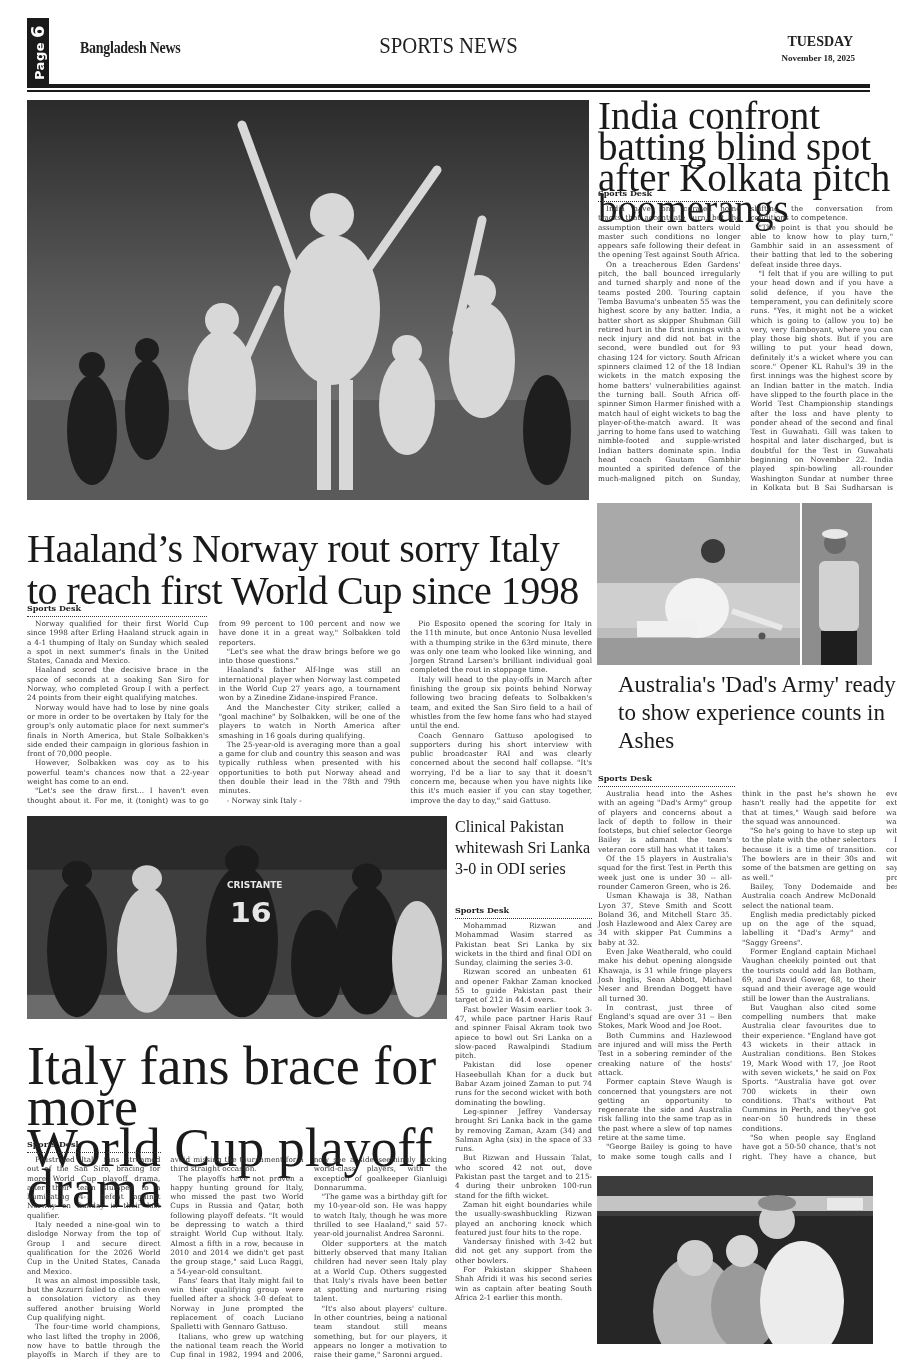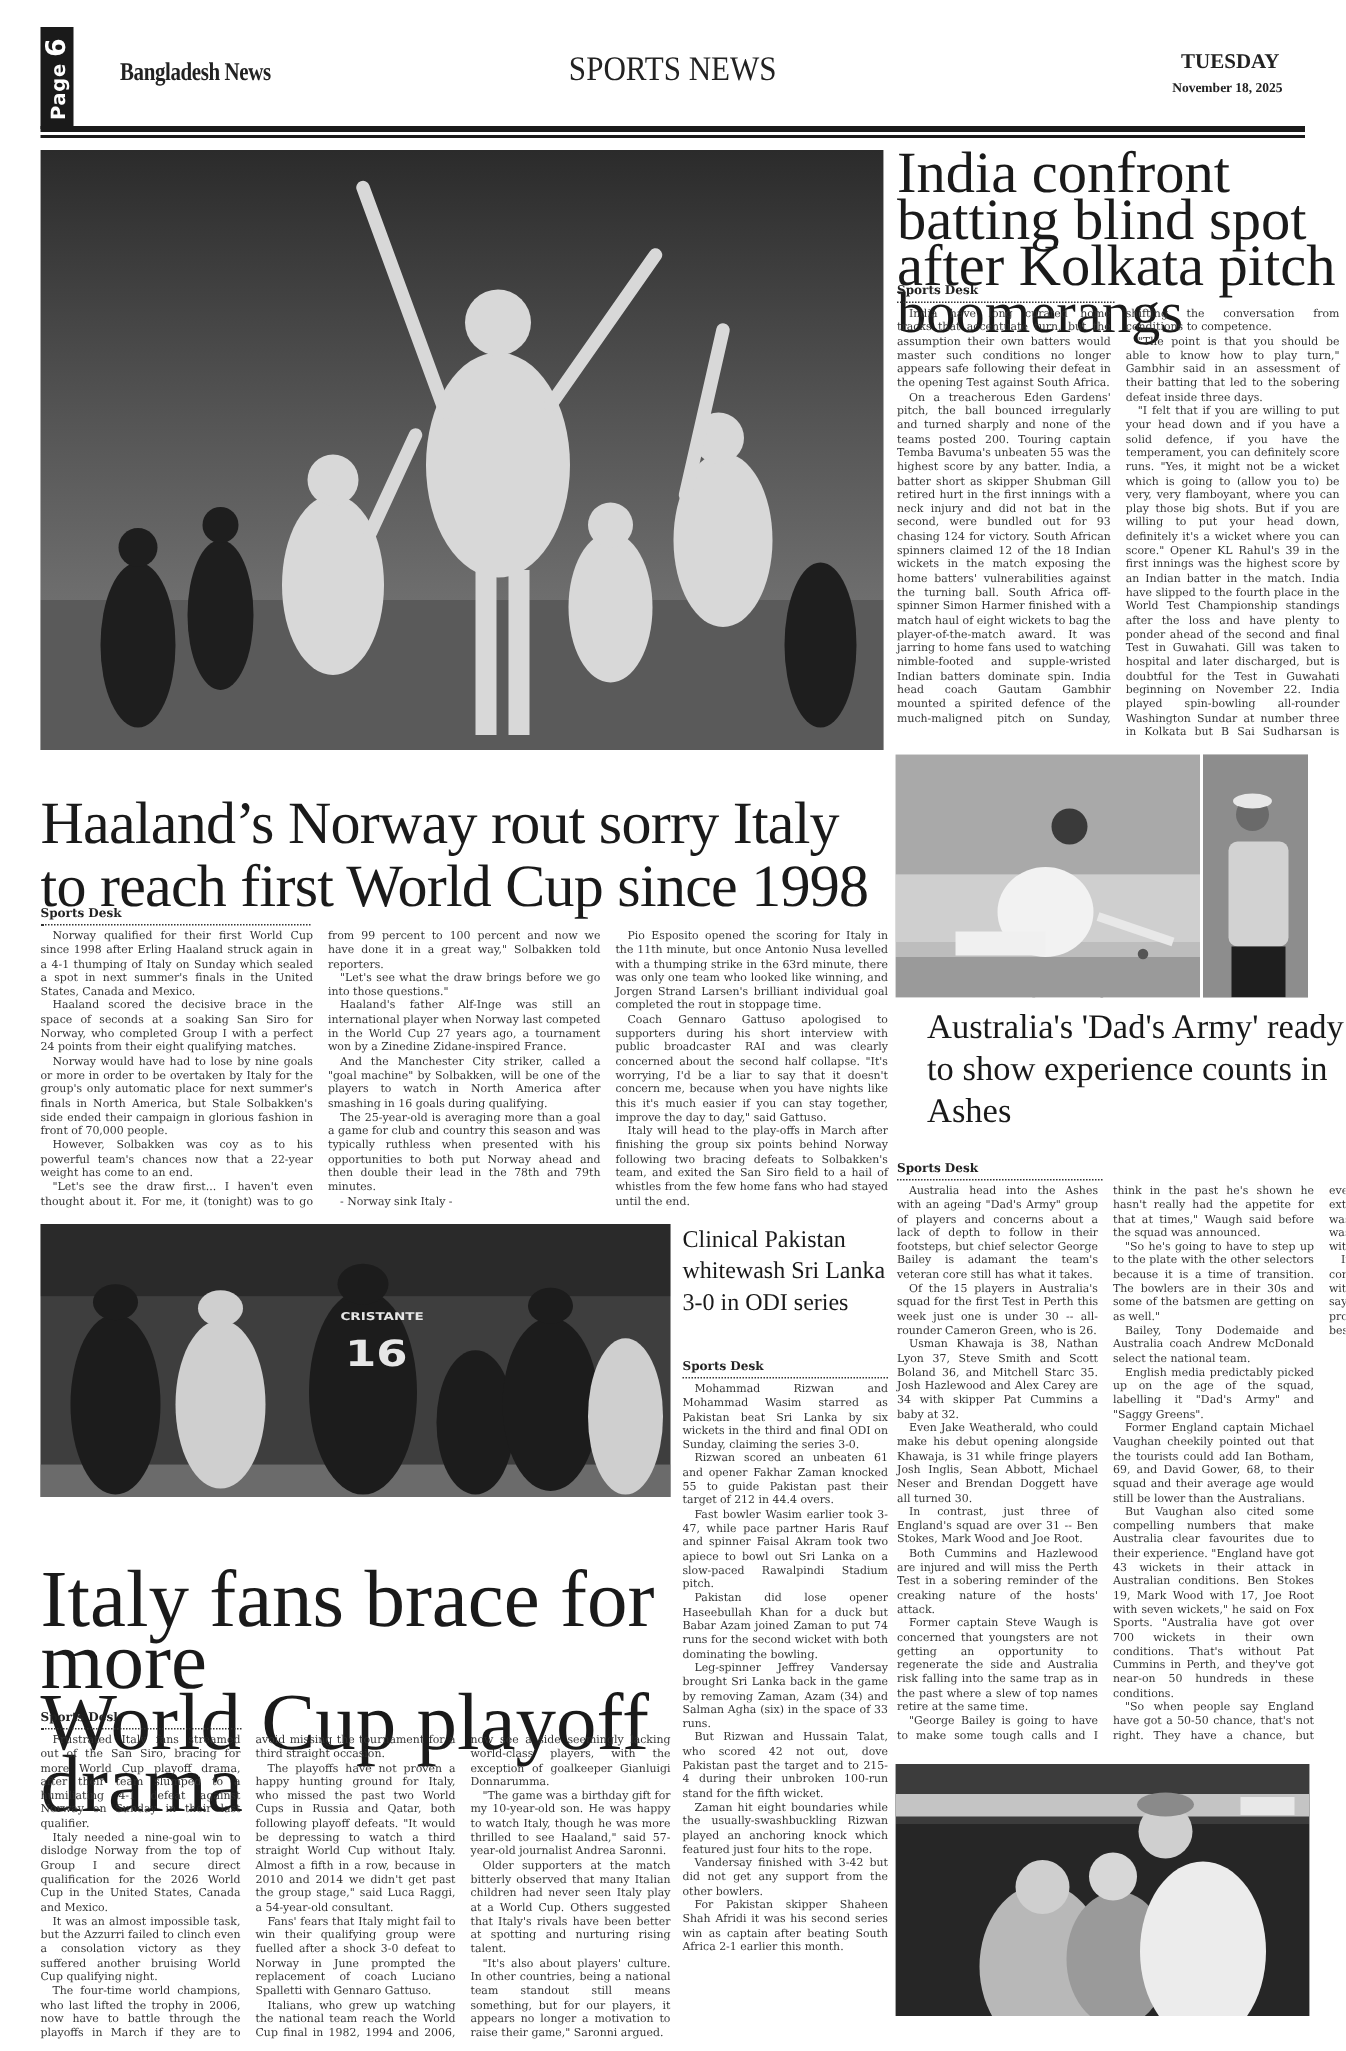--- a/index.html
+++ b/index.html
@@ -102,22 +102,22 @@
   <p>Haaland scored the decisive brace in the space of seconds at a soaking San Siro for Norway, who completed Group I with a perfect 24 points from their eight qualifying matches.</p>
   <p>Norway would have had to lose by nine goals or more in order to be overtaken by Italy for the group's only automatic place for next summer's finals in North America, but Stale Solbakken's side ended their campaign in glorious fashion in front of 70,000 people.</p>
   <p>However, Solbakken was coy as to his powerful team's chances now that a 22-year weight has come to an end.</p>
   <p>"Let's see the draw first... I haven't even thought about it. For me, it (tonight) was to go from 99 percent to 100 percent and now we have done it in a great way," Solbakken told reporters.</p>
   <p>"Let's see what the draw brings before we go into those questions."</p>
   <p>Haaland's father Alf-Inge was still an international player when Norway last competed in the World Cup 27 years ago, a tournament won by a Zinedine Zidane-inspired France.</p>
   <p>And the Manchester City striker, called a "goal machine" by Solbakken, will be one of the players to watch in North America after smashing in 16 goals during qualifying.</p>
   <p>The 25-year-old is averaging more than a goal a game for club and country this season and was typically ruthless when presented with his opportunities to both put Norway ahead and then double their lead in the 78th and 79th minutes.</p>
   <p>- Norway sink Italy -</p>
   <p>Pio Esposito opened the scoring for Italy in the 11th minute, but once Antonio Nusa levelled with a thumping strike in the 63rd minute, there was only one team who looked like winning, and Jorgen Strand Larsen's brilliant individual goal completed the rout in stoppage time.</p>
+  <p>Italy will head to the play-offs in March after finishing the group six points behind Norway following two bracing defeats to Solbakken's team, and exited the San Siro field to a hail of whistles from the few home fans who had stayed until the end.</p>
   <p>Coach Gennaro Gattuso apologised to supporters during his short interview with public broadcaster RAI and was clearly concerned about the second half collapse. "It's worrying, I'd be a liar to say that it doesn't concern me, because when you have nights like this it's much easier if you can stay together, improve the day to day," said Gattuso.</p>
-  <p>Italy will head to the play-offs in March after finishing the group six points behind Norway following two bracing defeats to Solbakken's team, and exited the San Siro field to a hail of whistles from the few home fans who had stayed until the end.</p>
   <p>"What worries me is that we'll next see each other in three months' time." Italy's bid for direct qualification was compromised from their opening match against Norway, a 3-0 defeat which ended Luciano Spalletti's reign as coach.</p>
 </div>
 
 <div class="abs photo" style="left:597px; top:503px; width:203px; height:162px; background:#bdbdbd;">
   <svg viewBox="0 0 203 162" preserveAspectRatio="none">
     <rect width="203" height="80" fill="#a9a9a9"></rect>
     <rect y="80" width="203" height="45" fill="#cfcfcf"></rect>
     <rect y="135" width="203" height="27" fill="#9a9a9a"></rect>
     <ellipse cx="100" cy="105" rx="32" ry="30" fill="#f2f2f2"></ellipse>
     <circle cx="116" cy="48" r="12" fill="#3a3a3a"></circle>
@@ -167,21 +167,21 @@
     <ellipse cx="98" cy="135" rx="42" ry="55" fill="#b8b8b8"></ellipse>
     <circle cx="98" cy="82" r="18" fill="#cfcfcf"></circle>
     <ellipse cx="148" cy="130" rx="34" ry="45" fill="#9a9a9a"></ellipse>
     <circle cx="145" cy="75" r="16" fill="#d7d7d7"></circle>
     <ellipse cx="205" cy="125" rx="42" ry="60" fill="#ececec"></ellipse>
     <circle cx="180" cy="45" r="18" fill="#cfcfcf"></circle>
     <ellipse cx="180" cy="27" rx="19" ry="8" fill="#8a8a8a"></ellipse>
   </svg>
 </div>
 
-<div class="abs photo" style="left:27px; top:816px; width:420px; height:182px; background:#555;">
+<div class="abs photo" style="left:27px; top:816px; width:420px; height:203px; background:#555;">
   <svg viewBox="0 0 420 227" preserveAspectRatio="none">
     <rect width="420" height="227" fill="#3e3e3e"></rect>
     <rect width="420" height="60" fill="#2a2a2a"></rect>
     <rect y="200" width="420" height="27" fill="#6b6b6b"></rect>
     <g fill="#1c1c1c">
       <ellipse cx="50" cy="150" rx="30" ry="75"></ellipse>
       <circle cx="50" cy="65" r="15"></circle>
       <ellipse cx="215" cy="140" rx="36" ry="85"></ellipse>
       <circle cx="215" cy="50" r="17"></circle>
       <ellipse cx="290" cy="165" rx="26" ry="60"></ellipse>

